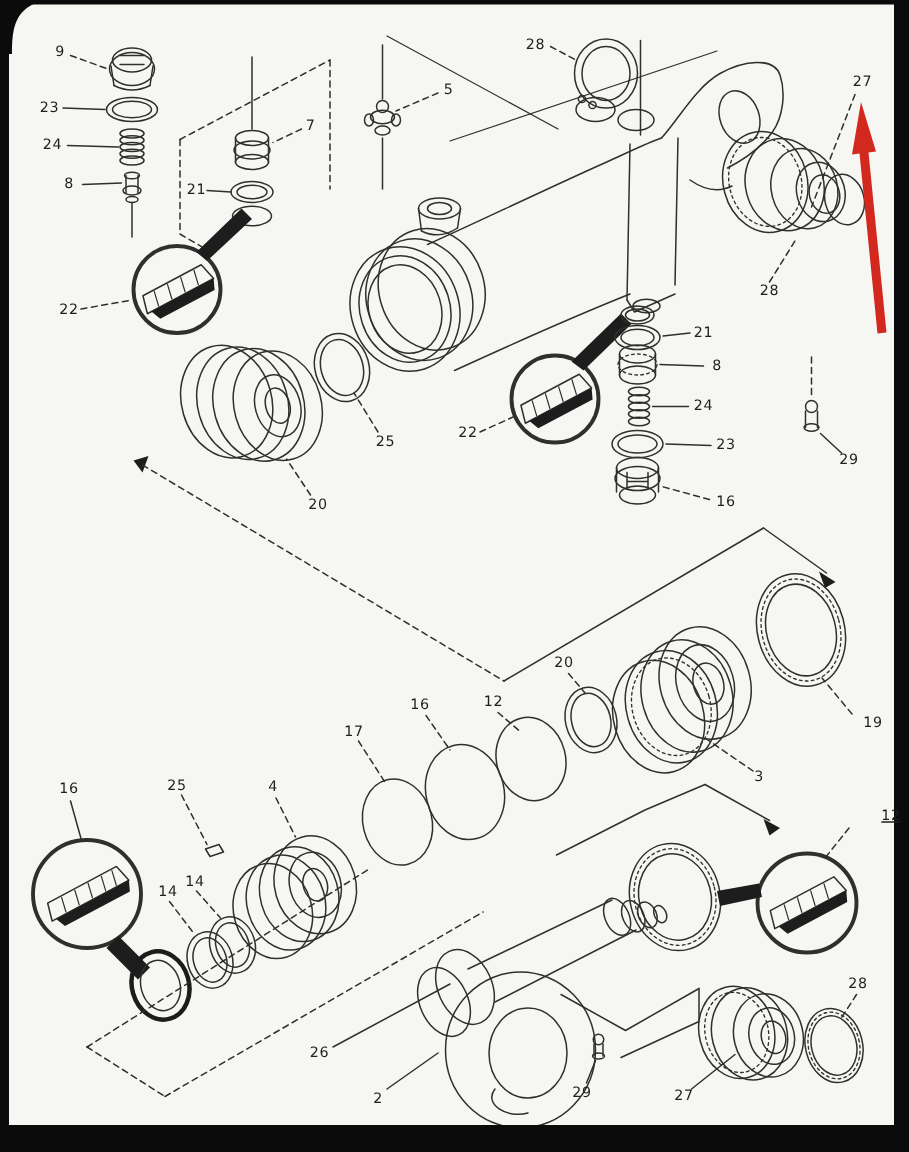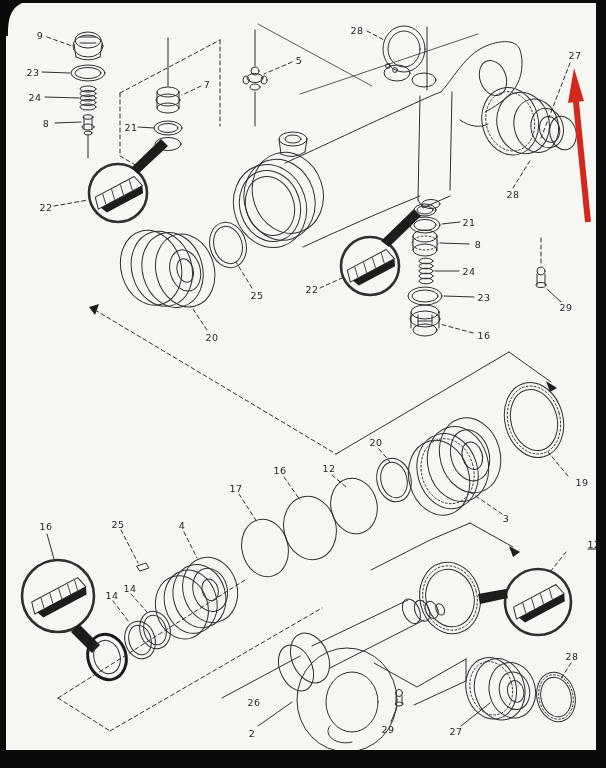--- a/index.html
+++ b/index.html
@@ -383,19 +383,19 @@
       <span class="callout" style="left: 280px; top: 470px;">16</span>
       <span class="callout" style="left: 236px; top: 488px;">17</span>
       <span class="callout" style="left: 582px; top: 482px;">19</span>
       <span class="callout" style="left: 506px; top: 518px;">3</span>
       <span class="callout" style="left: 46px; top: 526px;">16</span>
       <span class="callout" style="left: 118px; top: 524px;">25</span>
       <span class="callout" style="left: 182px; top: 525px;">4</span>
       <span class="callout" style="left: 112px; top: 595px;">14</span>
       <span class="callout" style="left: 130px; top: 588px;">14</span>
       <span class="callout" style="left: 594px; top: 544px; text-decoration: underline;">12</span>
-      <span class="callout" style="left: 213px; top: 702px; margin-left: 41px;">26</span>
+      <span class="callout" style="left: 213px; top: 702px;">26</span>
       <span class="callout" style="left: 252px; top: 733px;">2</span>
       <span class="callout" style="left: 388px; top: 729px;">29</span>
       <span class="callout" style="left: 456px; top: 731px;">27</span>
       <span class="callout" style="left: 572px; top: 656px;">28</span>
     </div>
 </div>
 
 </body></html>

